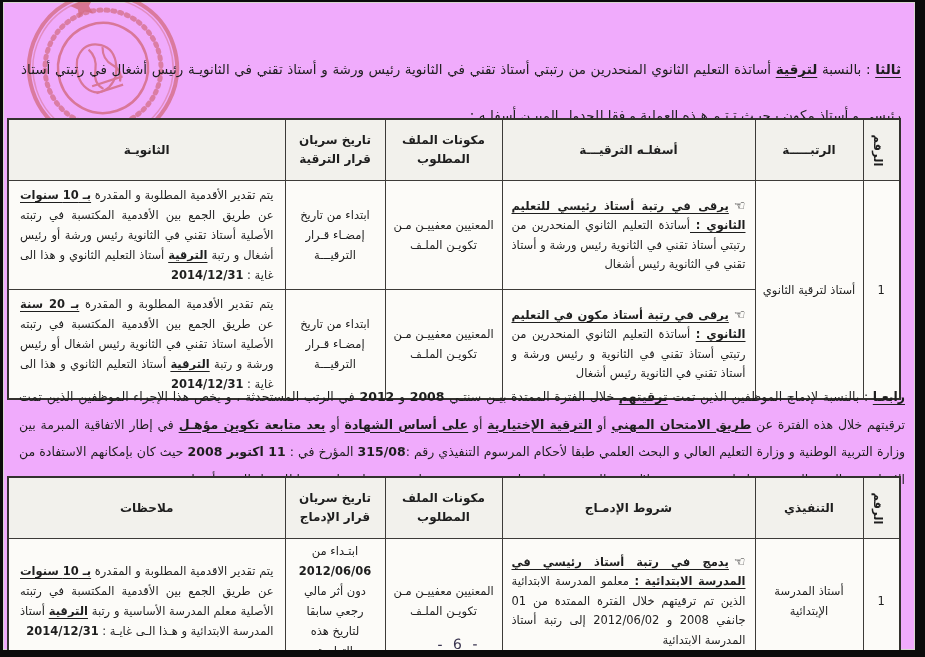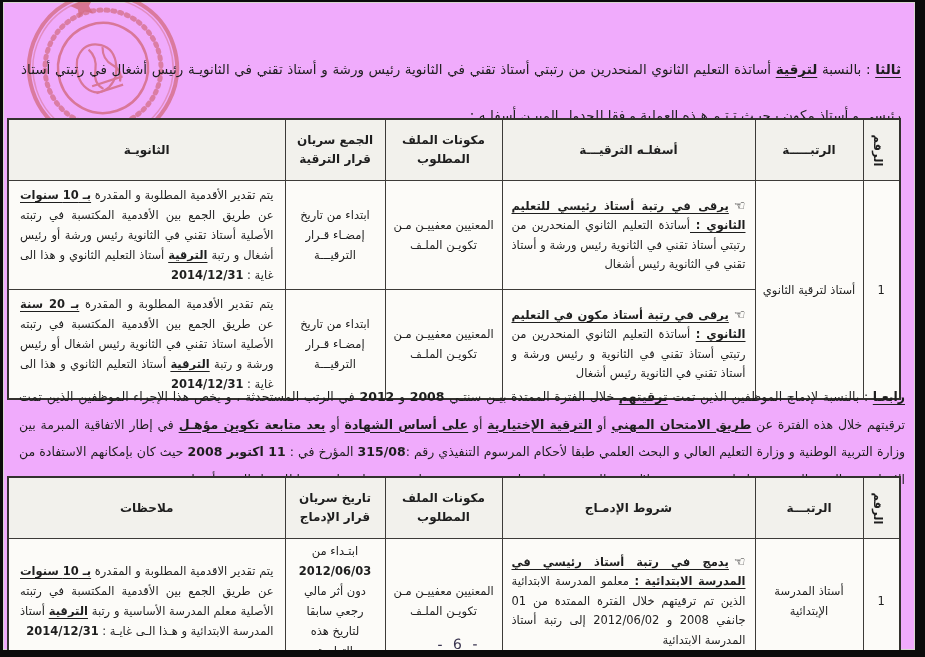--- a/index.html
+++ b/index.html
@@ -75,21 +75,21 @@
       <col style="width:117px">
         <col style="width:100px">
         <col style="width:277px">
     </colgroup>
     <tbody>
         <tr>
       <th><span class="rot">الرقم</span></th>
       <th>الرتبـــــة</th>
       <th>أسفلـه الترقيـــة</th>
       <th>مكونات الملف المطلوب</th>
-      <th>الجمع سريان قرار الترقية</th>
+      <th>تاريخ سريان قرار الترقية</th>
       <th>الثانويـة</th>
     </tr>
     <tr class="row1">
       <td class="cell-center" rowspan="2">1</td>
       <td class="cell-center" rowspan="2">أستاذ لترقية الثانوي</td>
       <td class="cell-cond"><span class="hand">☜</span><span><span class="b u">يرقى في رتبة أستاذ رئيسي للتعليم الثانوي : </span><span>أساتذة التعليم الثانوي المنحدرين من رتبتي أستاذ تقني في الثانوية رئيس ورشة و أستاذ تقني في الثانوية رئيس أشغال</span></span></td>
       <td class="cell-center">المعنيين معفييـن مـن تكويـن الملـف</td>
       <td class="cell-center">ابتداء من تاريخ إمضـاء قـرار الترقيـــة</td>
       <td class="cell-notes"><span>يتم تقدير الأقدمية المطلوبة و المقدرة </span><span class="b u">بـ 10 سنوات</span><span> عن طريق الجمع بين الأقدمية المكتسبة في رتبته الأصلية أستاذ تقني في الثانوية رئيس ورشة أو رئيس أشغال و رتبة </span><span class="b u">الترقية</span><span> أستاذ التعليم الثانوي و هذا الى غاية : </span><span class="b">2014/12/31</span></td>
     </tr>
@@ -109,32 +109,32 @@
       <col style="width:37px">
         <col style="width:108px">
         <col style="width:253px">
       <col style="width:117px">
         <col style="width:100px">
         <col style="width:277px">
     </colgroup>
     <tbody>
         <tr>
       <th><span class="rot">الرقم</span></th>
-      <th>الرتبـــة</th>
+      <th>التنفيذي</th>
       <th>شروط الإدمـاج</th>
       <th>مكونات الملف المطلوب</th>
       <th>تاريخ سريان قرار الإدماج</th>
       <th>ملاحظات</th>
     </tr>
     <tr class="row1">
       <td class="cell-center">1</td>
       <td class="cell-center">أستاذ المدرسة الإبتدائية</td>
       <td class="cell-cond"><span class="hand">☜</span><span><span class="b u">يدمج في رتبة أستاذ رئيسي في المدرسة الابتدائية : </span><span>معلمو المدرسة الابتدائية الذين تم ترقيتهم خلال الفترة الممتدة من 01 جانفي 2008 و 2012/06/02 إلى رتبة أستاذ المدرسة الابتدائية</span></span></td>
       <td class="cell-center">المعنيين معفييـن مـن تكويـن الملـف</td>
-      <td class="cell-center"><span>ابتـداء من </span><span class="b">2012/06/03</span><span> دون أثر مالي رجعي سابقا لتاريخ هذه التعليمة</span></td>
+      <td class="cell-center"><span>ابتـداء من </span><span class="b">2012/06/06</span><span> دون أثر مالي رجعي سابقا لتاريخ هذه التعليمة</span></td>
       <td class="cell-notes"><span>يتم تقدير الاقدمية المطلوبة و المقدرة </span><span class="b u">بـ 10 سنوات</span><span> عن طريق الجمع بين الأقدمية المكتسبة في رتبته الأصلية معلم المدرسة الأساسية و رتبة </span><span class="b u">الترقية</span><span> أستاذ المدرسة الابتدائية و هـذا الـى غايـة : </span><span class="b">2014/12/31</span></td>
     </tr>
   </tbody>
     </table>
 
   <div class="pagenum">- 6 -</div>
 
 </div>
 
 </body></html>

